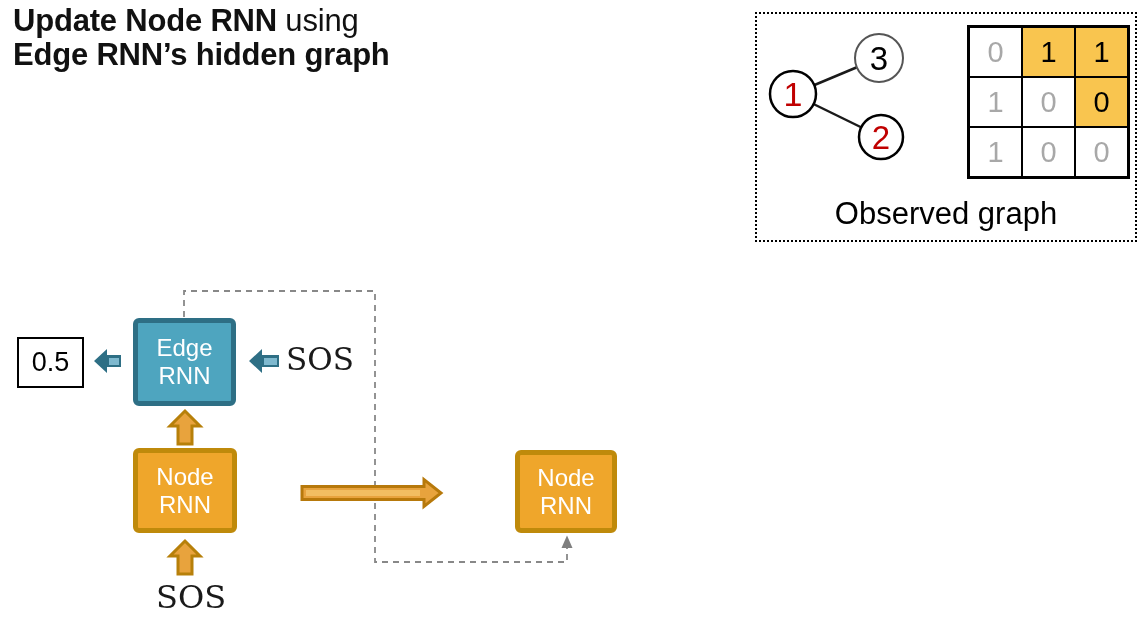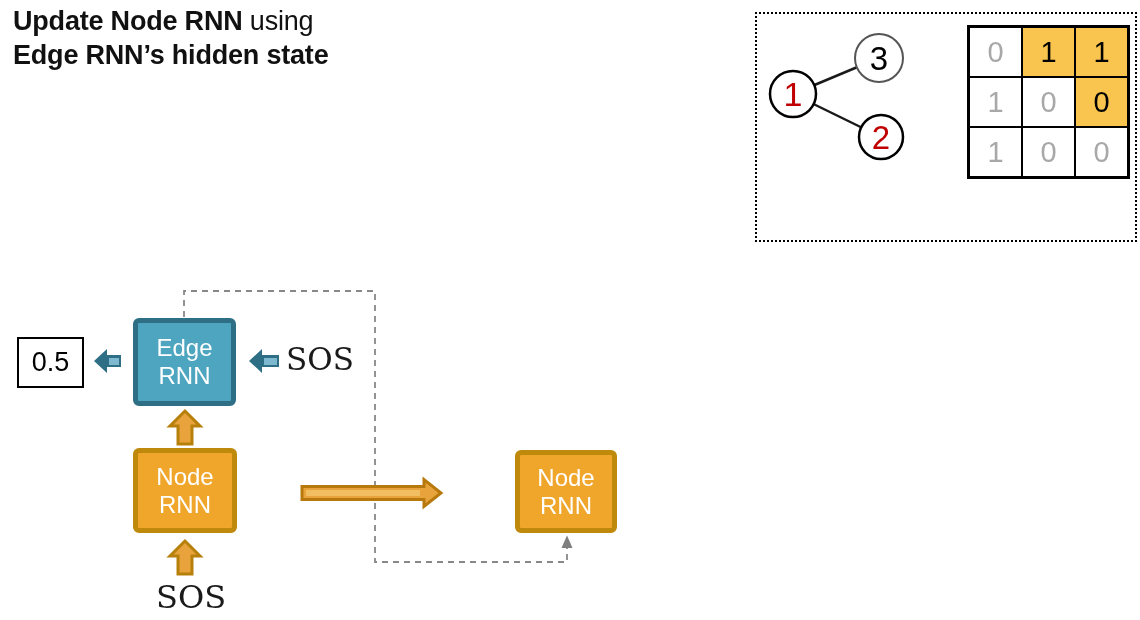--- a/index.html
+++ b/index.html
@@ -3,21 +3,21 @@
 <meta charset="utf-8">
 <style>
   html,body{margin:0;padding:0;}
   body{
     width:1140px;height:620px;position:relative;overflow:hidden;
     background:#ffffff;font-family:"Liberation Sans",sans-serif;
   }
   
   .slide-title{
     position:absolute;left:13px;top:4px;
-    font-size:27px;line-height:34px;color:#111;letter-spacing:-0.2px;
+    font-size:31px;line-height:34px;color:#111;letter-spacing:-0.2px;
   }
   .slide-title .b{font-weight:bold;}
   
   .observed-panel{
     position:absolute;left:755px;top:12px;width:378px;height:226px;
     border:2px dotted #000;background:#fff;
   }
   .graph-svg{position:absolute;left:0;top:0;}
   .adj-matrix{
     position:absolute;left:210px;top:11px;
@@ -78,21 +78,21 @@
   <polygon points="249,361 262,349 262,355 279,355 279,367 262,367 262,373" fill="#2E6F85"></polygon>
   <rect x="264" y="358" width="13" height="7" fill="#7FB9CF"></rect>
 
   <polygon points="185,411 170,426 178,426 178,444 192,444 192,426 200,426" fill="#E8A33D" stroke="#B7800A" stroke-width="3" stroke-linejoin="miter"></polygon>
 
   <polygon points="185,541 170,556 178,556 178,574 192,574 192,556 200,556" fill="#E8A33D" stroke="#B7800A" stroke-width="3" stroke-linejoin="miter"></polygon>
 </svg>
 
 <div class="slide-title">
   <div><span class="b">Update Node RNN</span><span> using</span></div>
-  <div><span class="b">Edge RNN’s hidden state</span></div>
+  <div><span class="b">Edge RNN’s hidden graph</span></div>
 </div>
 
 <div class="observed-panel">
   <svg class="graph-svg" width="210" height="180" viewBox="0 0 210 180">
     <line x1="36" y1="80" x2="122" y2="44" stroke="#1a1a1a" stroke-width="2.5"></line>
     <line x1="36" y1="80" x2="124" y2="123" stroke="#1a1a1a" stroke-width="2.5"></line>
     <circle cx="36" cy="80" r="23" fill="#fff" stroke="#000" stroke-width="2.5"></circle>
     <circle cx="122" cy="44" r="24" fill="#fff" stroke="#555" stroke-width="2"></circle>
     <circle cx="124" cy="123" r="22" fill="#fff" stroke="#000" stroke-width="2.5"></circle>
     <text x="36" y="92" text-anchor="middle" font-size="34" fill="#C00000">1</text>
@@ -105,20 +105,21 @@
     <div class="adj-cell hl">1</div>
     <div class="adj-cell hl">1</div>
     <div class="adj-cell muted">1</div>
     <div class="adj-cell muted">0</div>
     <div class="adj-cell hl">0</div>
     <div class="adj-cell muted">1</div>
     <div class="adj-cell muted">0</div>
     <div class="adj-cell muted">0</div>
   </div>
 
+  <div class="observed-label">Observed graph</div>
 </div>
 
 <div class="output-box">0.5</div>
 
 <div class="rnn-box edge-box">
   <div>Edge</div>
   <div>RNN</div>
 </div>
 
 <div class="rnn-box node-box-left">

